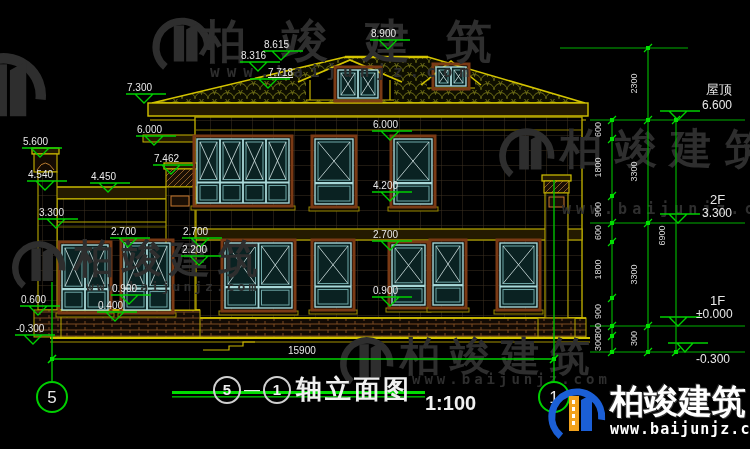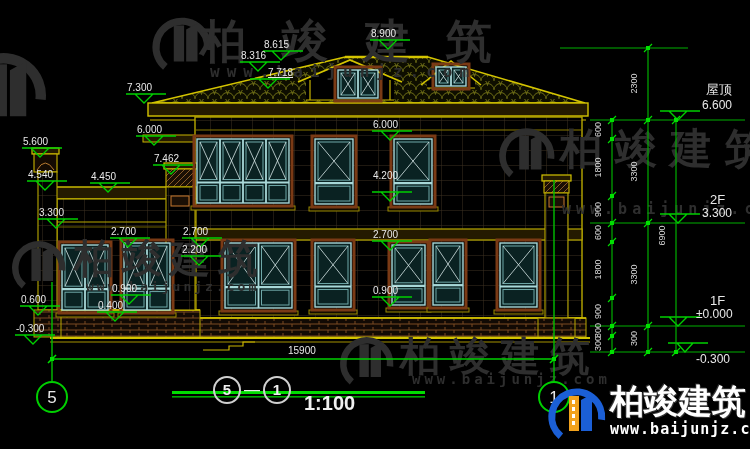--- a/index.html
+++ b/index.html
@@ -410,20 +410,21 @@
     <text x="554" y="403" fill="#e8e8e8" font-size="17" text-anchor="middle" font-family="Liberation Sans, sans-serif">1</text>
         </g>
       </g>
   </svg>
 
   <div id="labels">
     <div class="title-row">
       <span class="tbub">5</span>
       <span class="tdash">—</span>
       <span class="tbub">1</span>
+      <span class="tname">轴立面图</span>
       <span class="tscale">1:100</span>
     </div>
   <div class="lab" style="left: 264px; top: 40px;">8.615</div>
       <div class="lab" style="left: 241px; top: 51px;">8.316</div>
       <div class="lab" style="left: 268px; top: 68px; text-decoration: underline;">7.718</div>
       <div class="lab" style="left: 371px; top: 29px;">8.900</div>
       <div class="lab" style="left: 127px; top: 83px;">7.300</div>
       <div class="lab" style="left: 137px; top: 125px;">6.000</div>
       <div class="lab" style="left: 23px; top: 137px;">5.600</div>
       <div class="lab" style="left: 154px; top: 154px;">7.462</div>
@@ -431,21 +432,21 @@
       <div class="lab" style="left: 91px; top: 172px;">4.450</div>
       <div class="lab" style="left: 39px; top: 208px;">3.300</div>
       <div class="lab" style="left: 111px; top: 227px;">2.700</div>
       <div class="lab" style="left: 183px; top: 227px;">2.700</div>
       <div class="lab" style="left: 182px; top: 245px;">2.200</div>
       <div class="lab" style="left: 21px; top: 295px;">0.600</div>
       <div class="lab" style="left: 112px; top: 284px;">0.900</div>
       <div class="lab" style="left: 98px; top: 301px;">0.400</div>
       <div class="lab" style="left: 16px; top: 324px;">-0.300</div>
       <div class="lab" style="left: 373px; top: 120px;">6.000</div>
-      <div class="lab" style="left: 373px; top: 171px;">4.200</div>
+      <div class="lab" style="left: 373px; top: 181px;">4.200</div>
       <div class="lab" style="left: 373px; top: 230px;">2.700</div>
       <div class="lab" style="left: 373px; top: 286px;">0.900</div>
       <div class="lab" style="left: 706px; top: 83px; font-size: 13px; text-align: right;">屋顶</div>
       <div class="lab" style="left: 702px; top: 99px; font-size: 12px;">6.600</div>
       <div class="lab" style="left: 710px; top: 193px; font-size: 13px;">2F</div>
       <div class="lab" style="left: 702px; top: 207px; font-size: 12px;">3.300</div>
       <div class="lab" style="left: 710px; top: 294px; font-size: 13px;">1F</div>
       <div class="lab" style="left: 696px; top: 308px; font-size: 12px;">±0.000</div>
       <div class="lab" style="left: 696px; top: 353px; font-size: 12px;">-0.300</div>
       <div class="lab" style="left: 288px; top: 346px;">15900</div>

